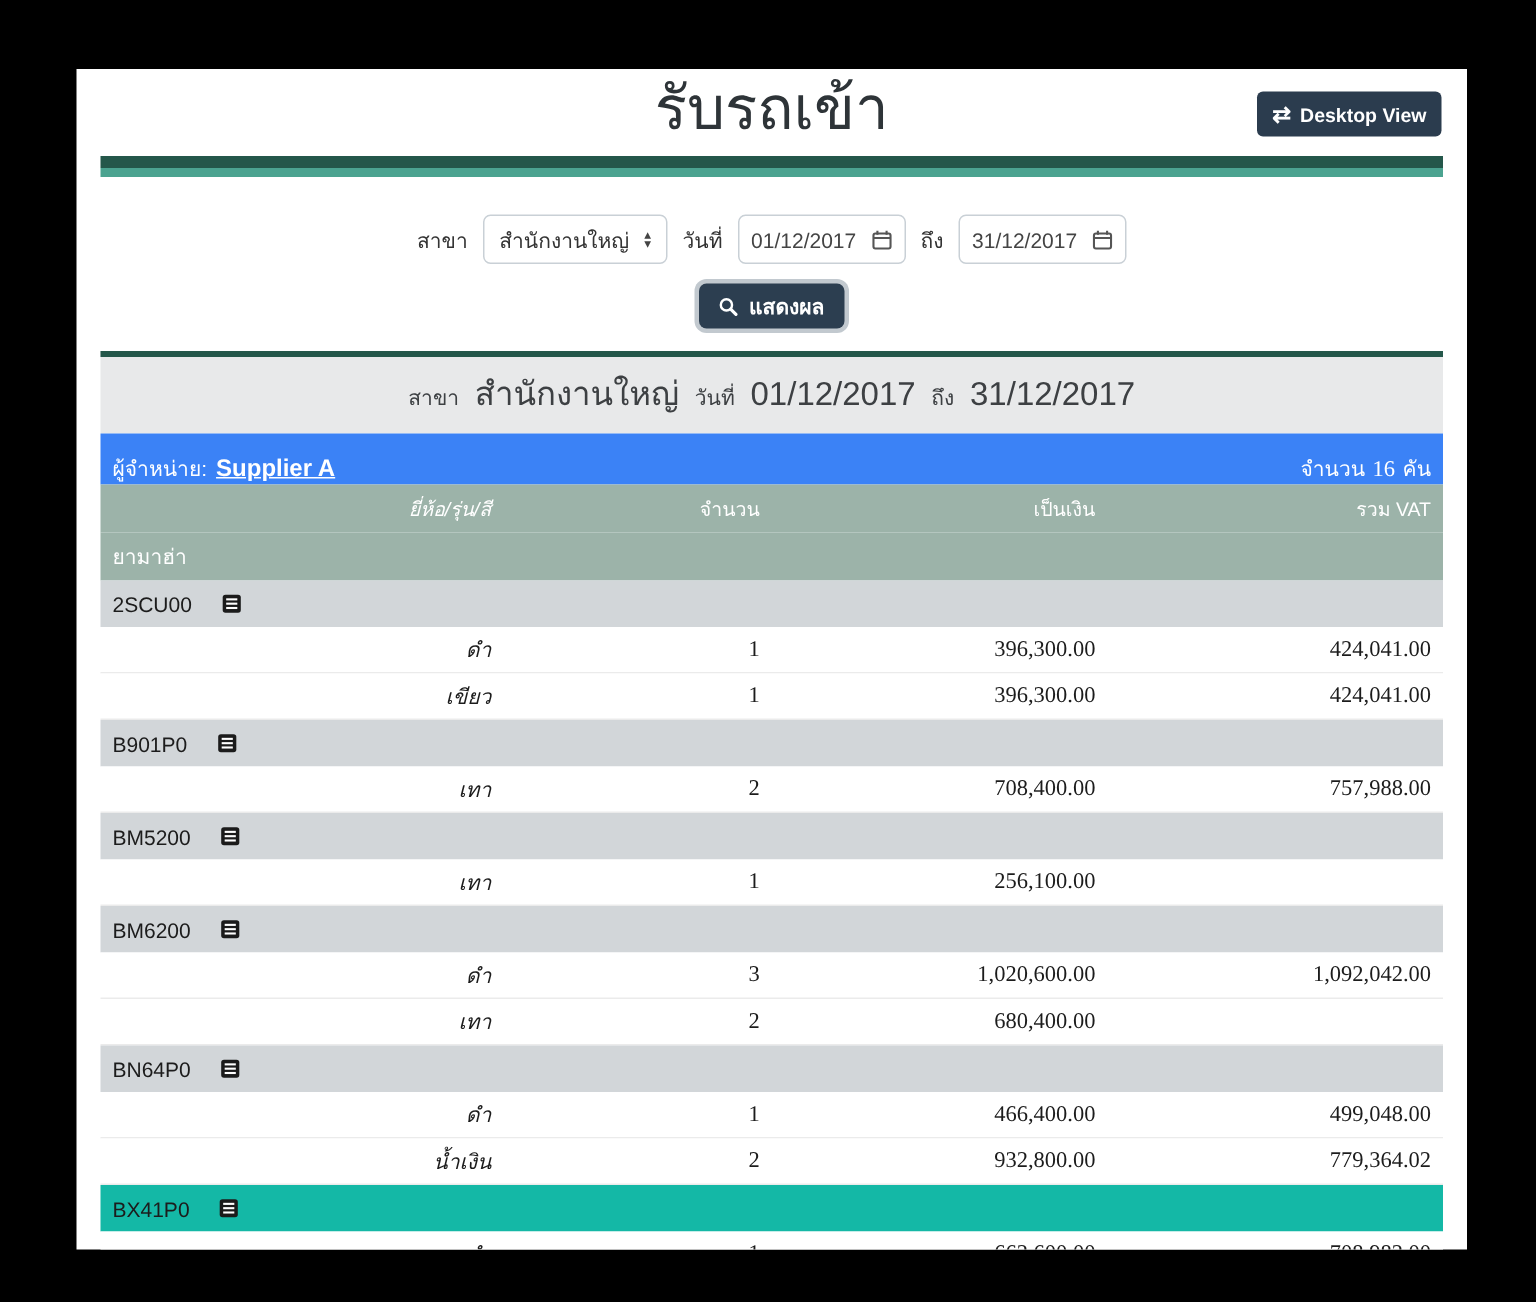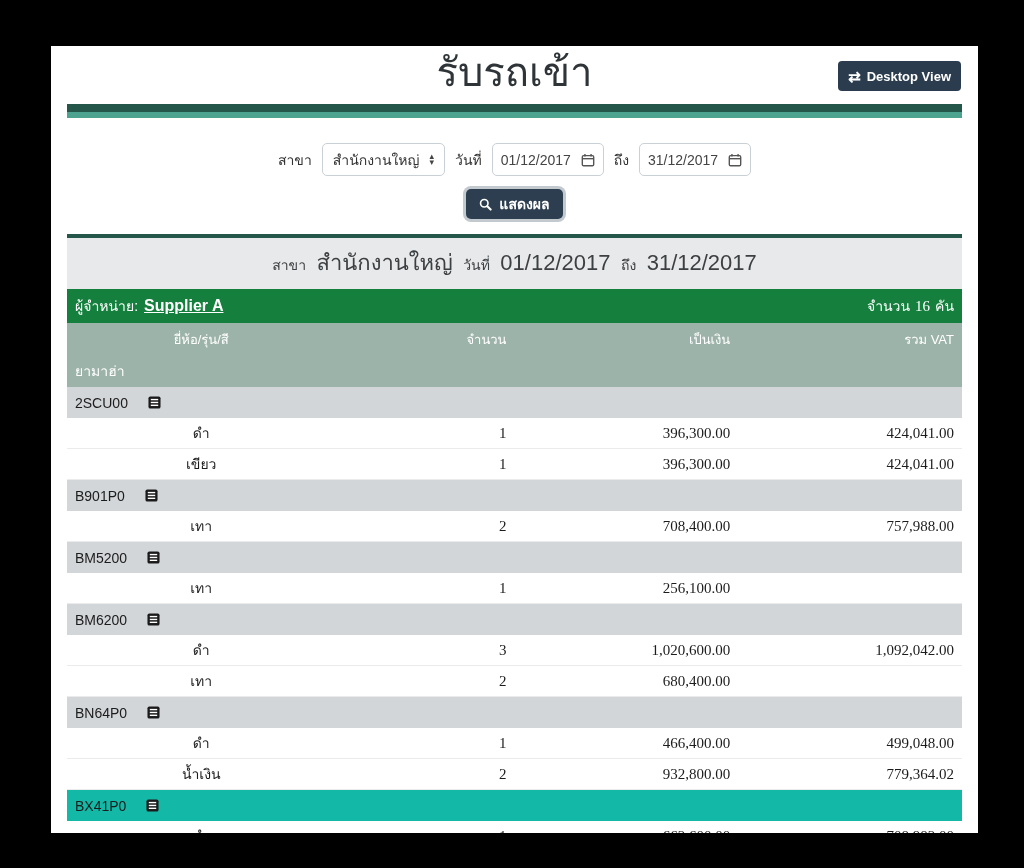--- a/index.html
+++ b/index.html
@@ -41,21 +41,21 @@
   .summary span { margin:0 3px; }
 
   
   .table { margin:0 16px; }
   .supplier-row { height:34px; color:#fff; display:flex; align-items:center; justify-content:space-between; padding:0 8px; }
   .supplier-left { display:flex; align-items:baseline; gap:6px; font-size:14px; }
   .supplier-name { font-size:16px; font-weight:bold;text-decoration:underline; }
   .supplier-right { font-size:14px; display:flex; align-items:baseline; gap:5px; }
   .grid { display:grid; grid-template-columns:30% 20% 25% 25%; }
   .cell { padding:0 8px; overflow:hidden; }
-  .c-left { text-align:center; } .c-right { text-align:right; }
+  .c-left { text-align:right;font-style:italic; } .c-right { text-align:right; }
   .header-row { height:32px; color:#fff; font-size:13px; align-items:center; }
   .brand-row { height:32px; color:#fff; font-size:14px; display:flex; align-items:center; padding:0 8px; }
   .row { width:100%; }
   .model-row { height:31px; display:flex; align-items:center; padding:0 8px; gap:20px; color:#1c1c1c; font-size:14px; }
   .list-icon { display:flex; cursor:pointer; }
   .color-row { height:31px; background:#fff; color:#1c1c1c; font-size:14px; align-items:center; border-bottom:1px solid #ebebeb; }
   .num { font-family:"Liberation Serif", serif; font-size:15px; }
 </style>
 </head>
 <body>
@@ -123,21 +123,21 @@
   <div class="summary" style="border-top-color: rgb(36, 87, 74);">
     <span class="sm">สาขา</span>
     <span class="lg">สำนักงานใหญ่</span>
     <span class="sm">วันที่</span>
     <span class="lg">01/12/2017</span>
     <span class="sm">ถึง</span>
     <span class="lg">31/12/2017</span>
   </div>
 
   <div class="table">
-    <div class="supplier-row" style="background: #15803d;">
+    <div class="supplier-row" style="background: #3b82f6; align-items: flex-end;">
       <div class="supplier-left">
         <span>ผู้จำหน่าย:</span>
         <span class="supplier-name">Supplier A</span>
       </div>
       <div class="supplier-right">
         <span>จำนวน</span>
         <span class="num">16</span>
         <span>คัน</span>
       </div>
     </div>

